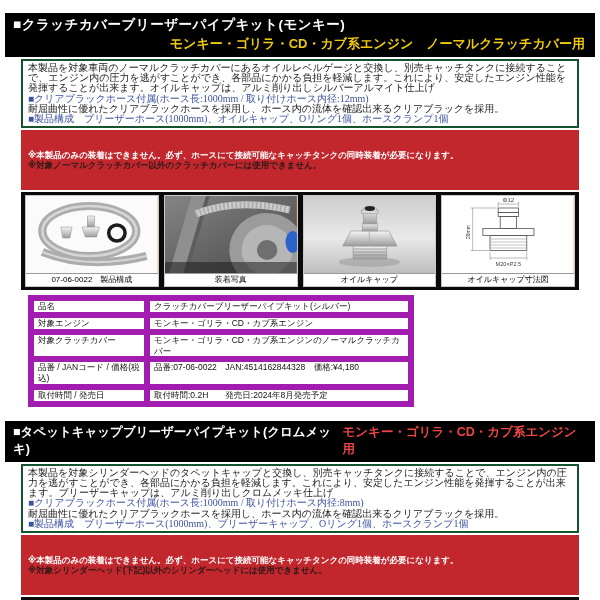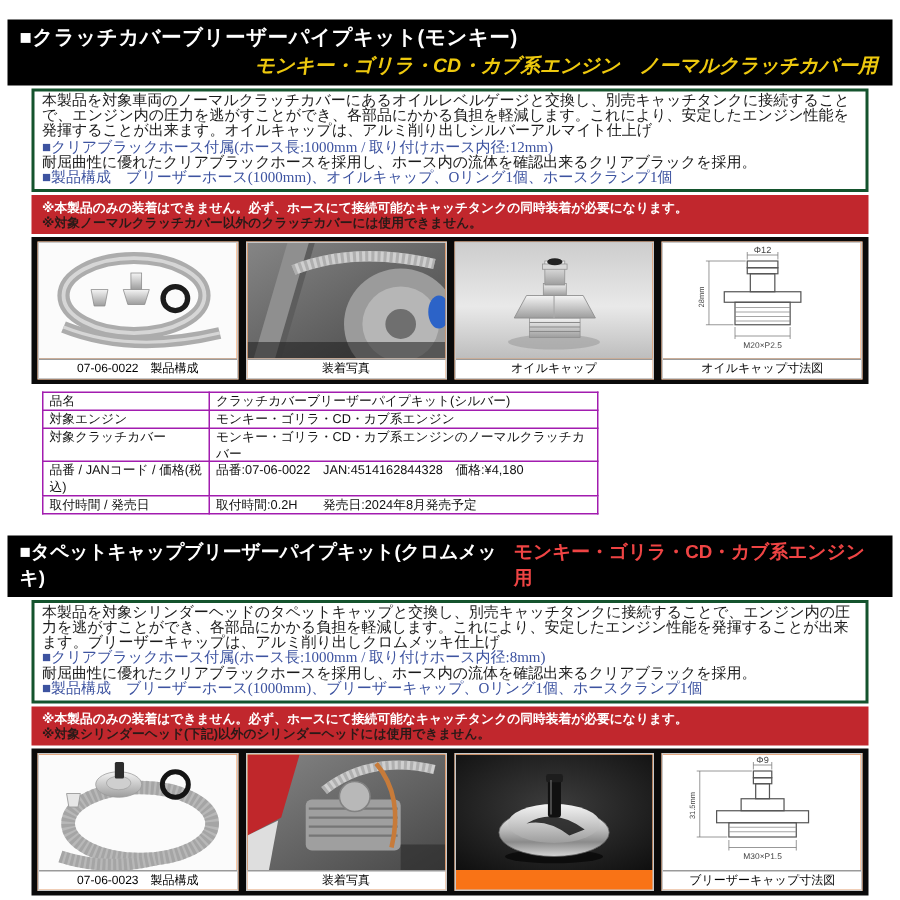--- a/index.html
+++ b/index.html
@@ -1,42 +1,42 @@
 <!DOCTYPE html>
 <html><head>
 <meta charset="utf-8">
 <style>
   html,body{margin:0;padding:0;background:#e8e8e8;}
   .page{width:600px;height:600px;background:#ffffff;overflow:hidden;position:relative;
         font-family:"Liberation Sans","DejaVu Sans",sans-serif;color:#1a1a1a;}
   
   .sec-header{margin:0 5px;background:#000;color:#fff;font-weight:bold;}
   .sec-header .hline1{font-size:13.5px;padding:3px 8px 0 8px;letter-spacing:.5px;}
-  .sec-header .hline2{font-size:13px;padding:1px 10px 4px 8px;text-align:right;color:#eec90e;font-style:italic;}
+  .sec-header .hline2{font-size:13px;padding:1px 10px 4px 8px;text-align:right;color:#eec90e;}
   .sec-header.single{display:flex;justify-content:space-between;align-items:center;padding:3px 10px 4px 8px;}
   .sec-header.single .t{font-size:12.5px;}
   .sec-header.single .y{font-size:12.5px;color:#ef4444;}
   
   .bodybox{margin:2px 21px 0 21px;border:2px solid #14532d;padding:2px 5px;font-size:10px;line-height:10.2px;}
   .bodybox .plain{color:#1a1a1a;}
   .bodybox .blue{color:#3d53a0;font-family:Liberation Serif, serif;}
   
-  .warnbox{margin:2px 21px 0 21px;background:#c1272d;padding:3px 7px;font-weight:bold;font-size:8.5px;line-height:10px;}
+  .warnbox{margin:2px 21px 0 21px;background:#c1272d;padding:20px 7px;font-weight:bold;font-size:8.5px;line-height:10px;}
   .warnbox .w1{color:#ffffff;}
   .warnbox .w2{color:#2a1a18;}
   
   .strip{margin:2px 21px 0 21px;background:#0a0a0a;padding:3px 4px;display:flex;gap:5px;}
   .imgcell{flex:1;display:flex;flex-direction:column;border:1px solid #c8c8c8;background:#f97316;min-width:0;}
   .photo{height:77px;overflow:hidden;}
   .photo svg{display:block;width:100%;height:100%;}
   .caption{height:12px;line-height:12px;background:#fff;border-top:1px solid #9a9a9a;
            font-size:8px;text-align:center;color:#000;white-space:nowrap;overflow:hidden;}
   
   table.spec{border-collapse:collapse;margin:5px 0 0 28px;font-size:8.5px;color:#111;}
-  table.spec td{border:1px solid #a21caf;padding:0 4px;line-height:10.8px;vertical-align:top;}
+  table.spec td{border:6px solid #a21caf;padding:0 4px;line-height:10.8px;vertical-align:top;}
   table.spec td.lbl{width:102px;}
   .spec1 td.val{width:250px;}
   .spec2 td.val{width:356px;}
   .gap{height:13px;}
   .gap2{height:14px;}
   svg text{font-family:"Liberation Sans","DejaVu Sans",sans-serif;fill:#444;}
 </style>
 </head>
 <body>
 

